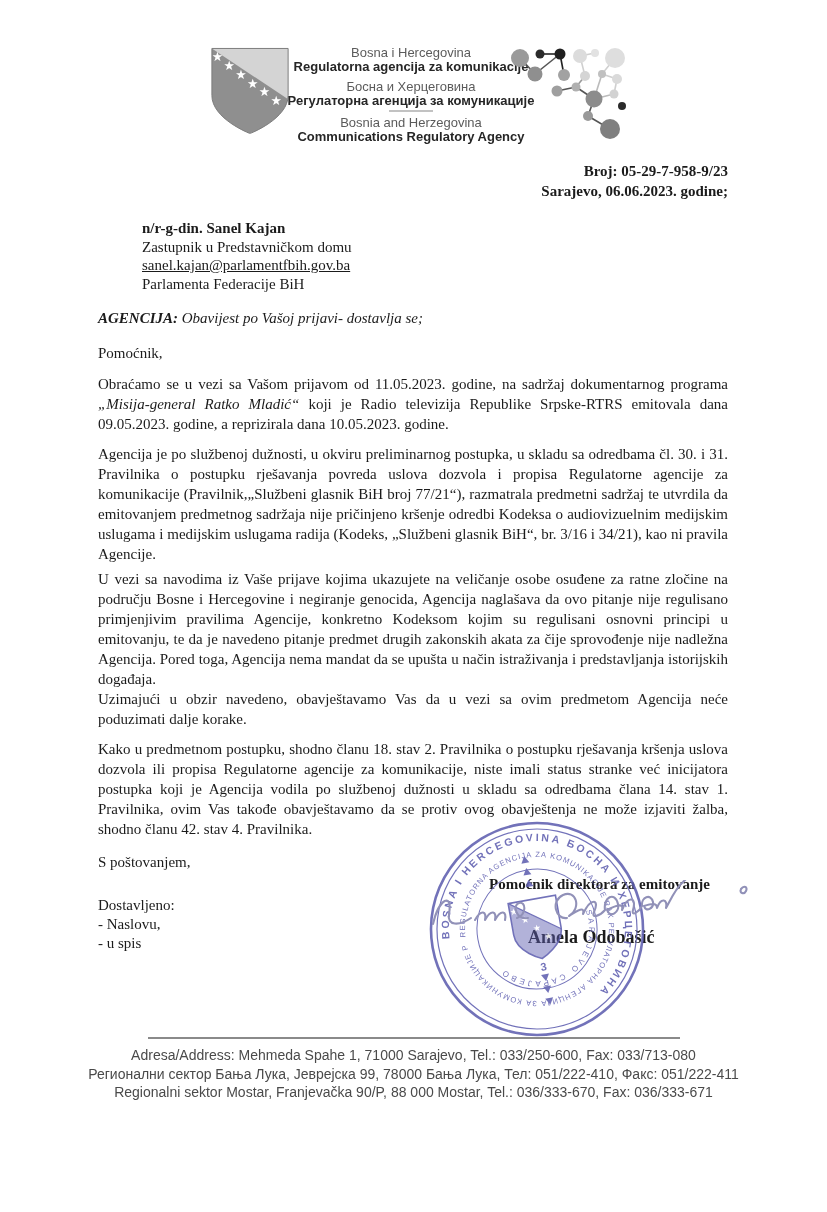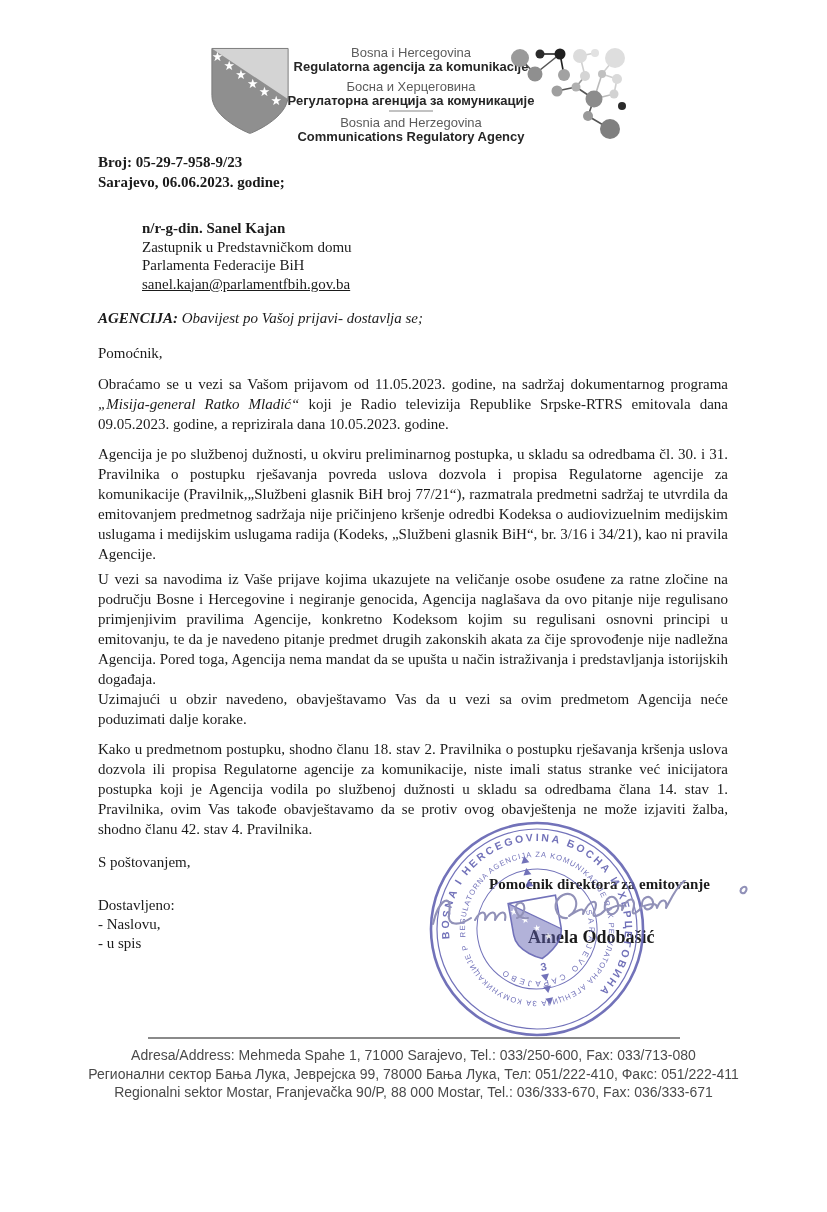--- a/index.html
+++ b/index.html
@@ -107,30 +107,30 @@
         <circle cx="74" cy="43" r="4.5" fill="#b0b0b0"></circle>
         <circle cx="92" cy="55" r="8.5" fill="#8c8c8c"></circle>
         <circle cx="112" cy="50" r="4.5" fill="#d2d2d2"></circle>
         <circle cx="120" cy="62" r="4" fill="#2a2a2a"></circle>
         <circle cx="86" cy="72" r="5" fill="#999999"></circle>
         <circle cx="108" cy="85" r="10" fill="#7f7f7f"></circle>
       </g>
     </svg>
   </div>
 
-  <div class="abs block" style="top:153px;">
+  <div class="abs block" style="top:162px;text-align:right;">
     <div class="meta-line">Broj: 05-29-7-958-9/23</div>
     <div class="meta-line">Sarajevo, 06.06.2023. godine;</div>
   </div>
 
   <div class="abs block" style="top:219px;margin-left:44px;">
     <div class="recip-line b">n/r-g-din. Sanel Kajan</div>
     <div class="recip-line">Zastupnik u Predstavničkom domu</div>
+    <div class="recip-line"><span class="email">sanel.kajan@parlamentfbih.gov.ba</span></div>
     <div class="recip-line">Parlamenta Federacije BiH</div>
-    <div class="recip-line"><span class="email">sanel.kajan@parlamentfbih.gov.ba</span></div>
   </div>
 
   <div class="abs block" style="top:308px;">
     <span class="bi">AGENCIJA:</span>
     <span class="i">Obavijest po Vašoj prijavi- dostavlja se;</span>
   </div>
 
   <div class="abs block" style="top:343px;">Pomoćnik,</div>
 
   <div class="abs block just" style="top:374px;">

